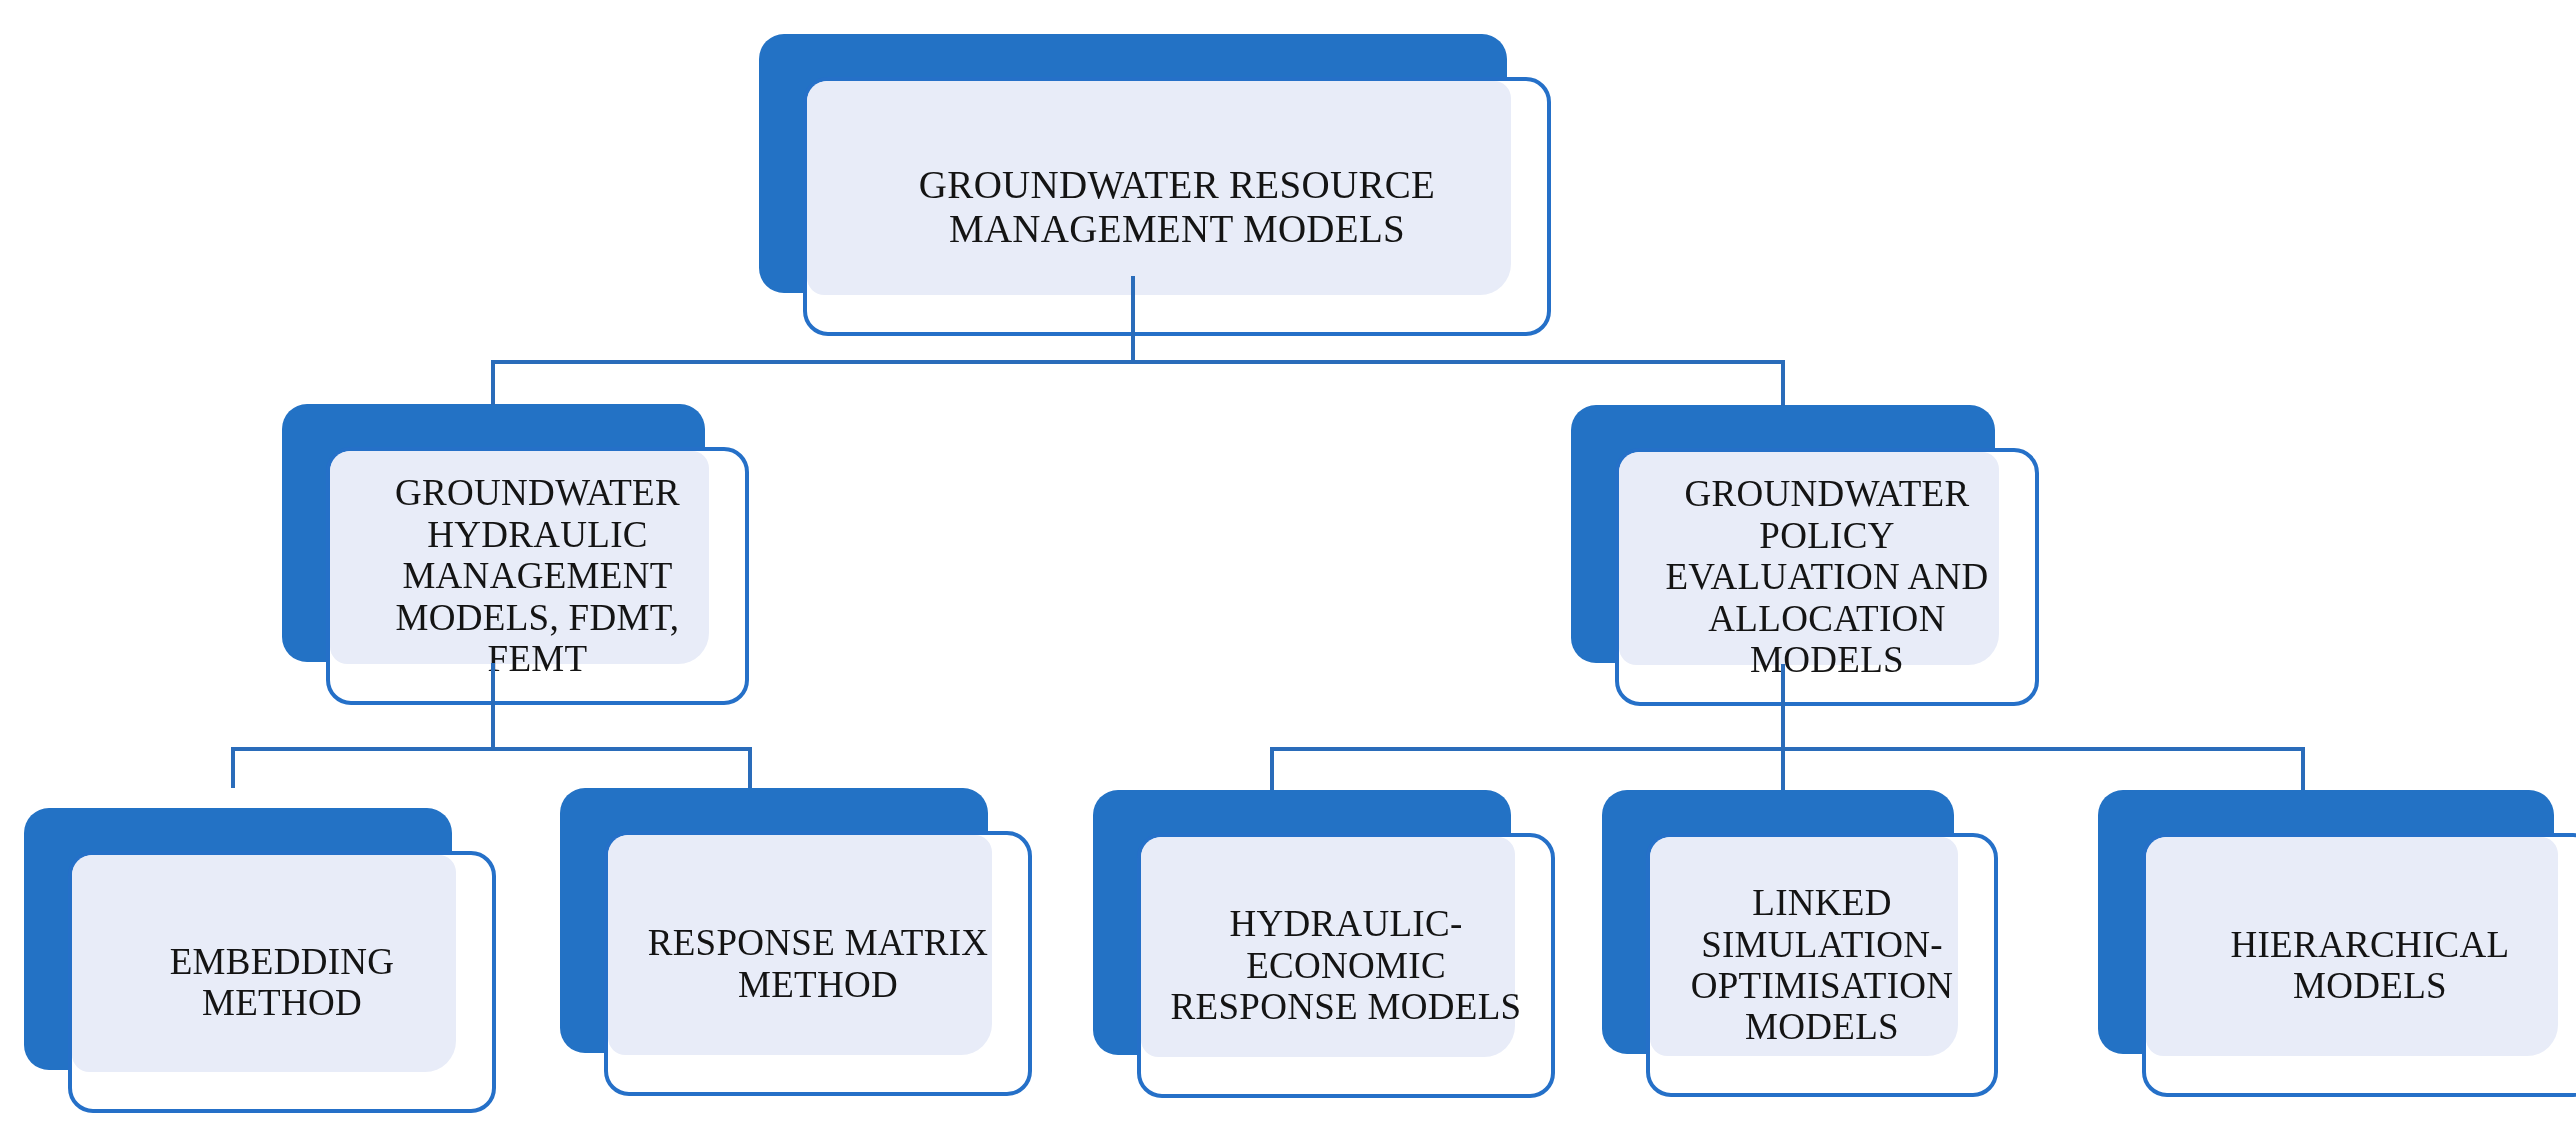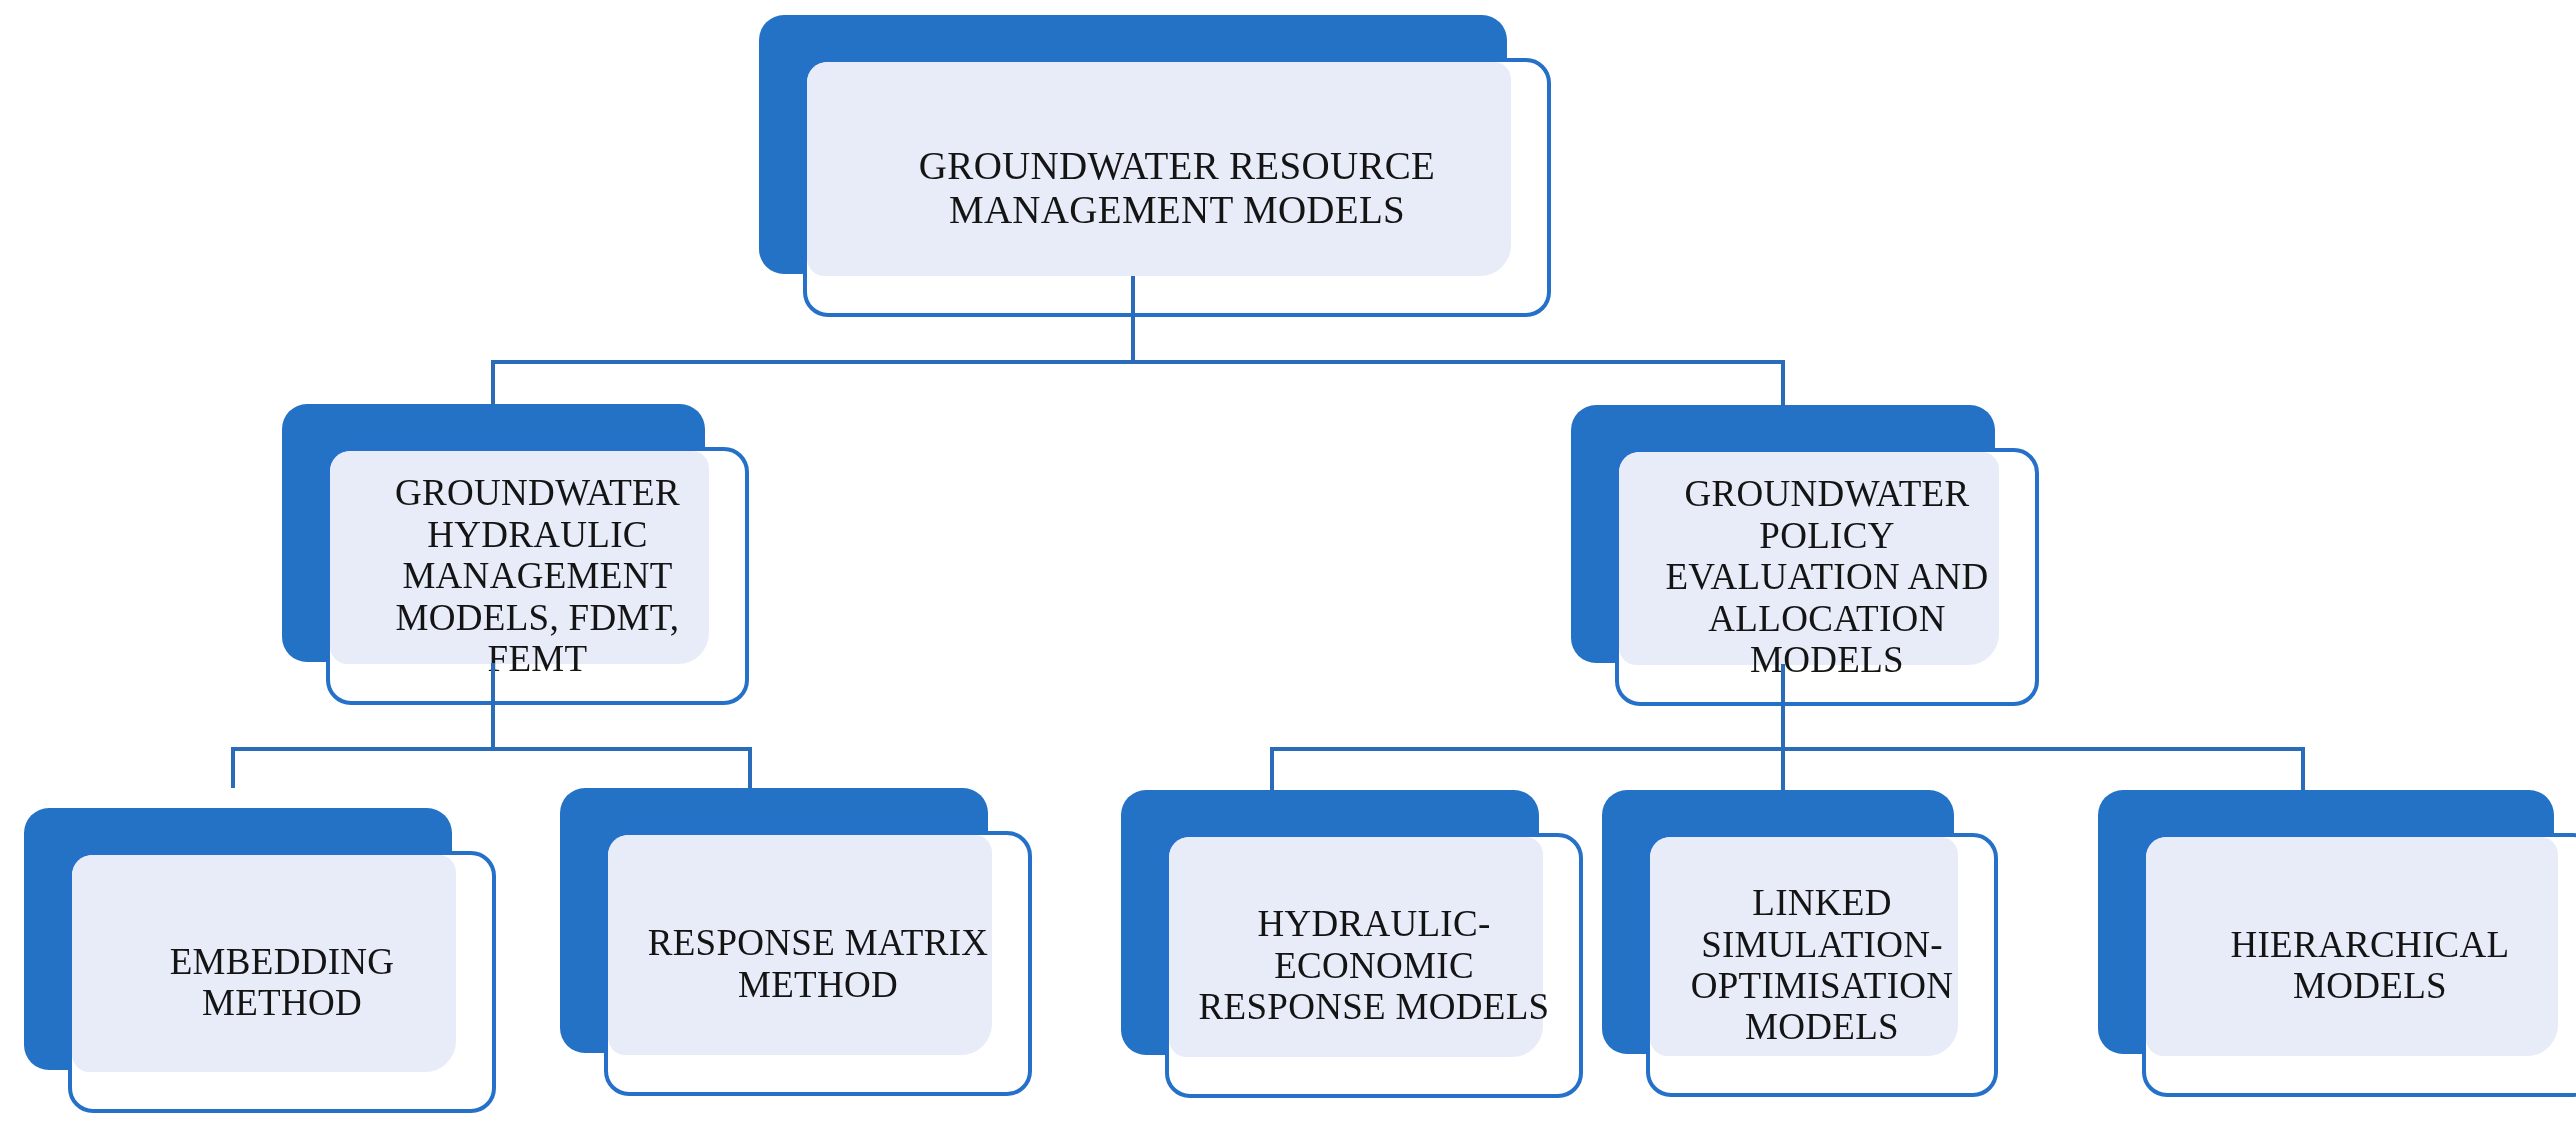--- a/index.html
+++ b/index.html
@@ -66,21 +66,21 @@
   <div class="conn v" style="left:491px;  top:663px; height:86px;"></div>
   <div class="conn h" style="left:231px;  top:747px; width:521px;"></div>
   <div class="conn v" style="left:231px;  top:747px; height:41px;"></div>
   <div class="conn v" style="left:748px; top:747px; height:41px;"></div>
 
   <div class="conn v" style="left:1781px; top:664px; height:126px;"></div>
   <div class="conn h" style="left:1270px; top:747px; width:1035px;"></div>
   <div class="conn v" style="left:1270px; top:747px; height:43px;"></div>
   <div class="conn v" style="left:2301px; top:747px; height:43px;"></div>
 
-  <div class="node root" style="left:759px; top:15px; width:792px; height:302px;">
+  <div class="node root" style="left:759px; top:34px; width:792px; height:302px;">
     <div class="back"></div>
     <div class="front">
       <div class="tint"></div>
       <div class="label">GROUNDWATER RESOURCE
 MANAGEMENT MODELS</div>
     </div>
   </div>
 
   <div class="node" style="left:282px; top:404px; width:467px; height:301px;">
     <div class="back"></div>
@@ -117,21 +117,21 @@
 
   <div class="node" style="left:541px; top:788px; width:472px; height:308px;margin-left:19px;">
     <div class="back"></div>
     <div class="front">
       <div class="tint"></div>
       <div class="label">RESPONSE MATRIX
 METHOD</div>
     </div>
   </div>
 
-  <div class="node" style="left:1121px; top:790px; width:462px; height:308px;">
+  <div class="node" style="left:1093px; top:790px; width:462px; height:308px;">
     <div class="back"></div>
     <div class="front">
       <div class="tint"></div>
       <div class="label">HYDRAULIC-
 ECONOMIC
 RESPONSE MODELS</div>
     </div>
   </div>
 
   <div class="node" style="left:1602px; top:790px; width:396px; height:307px;">

